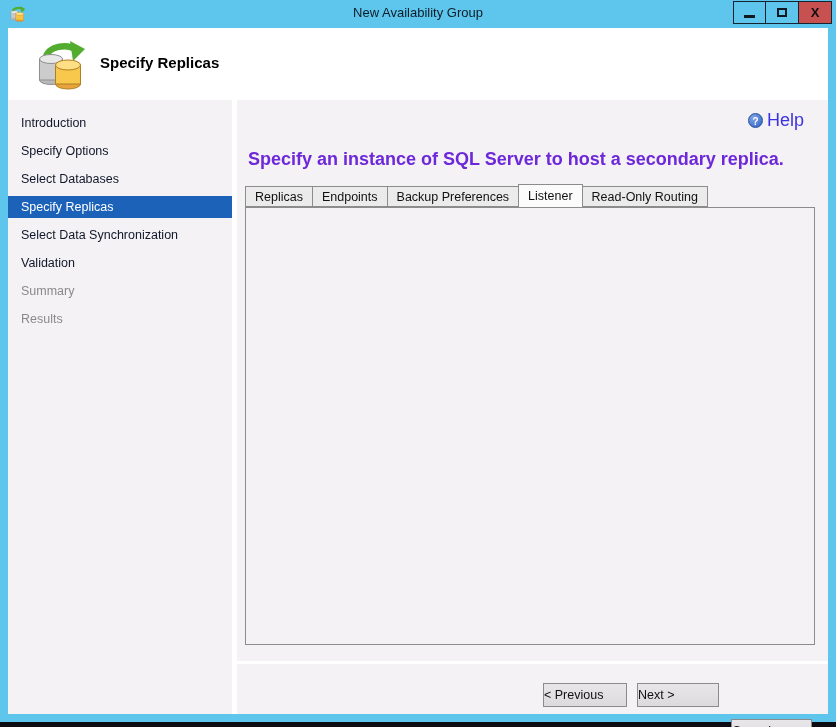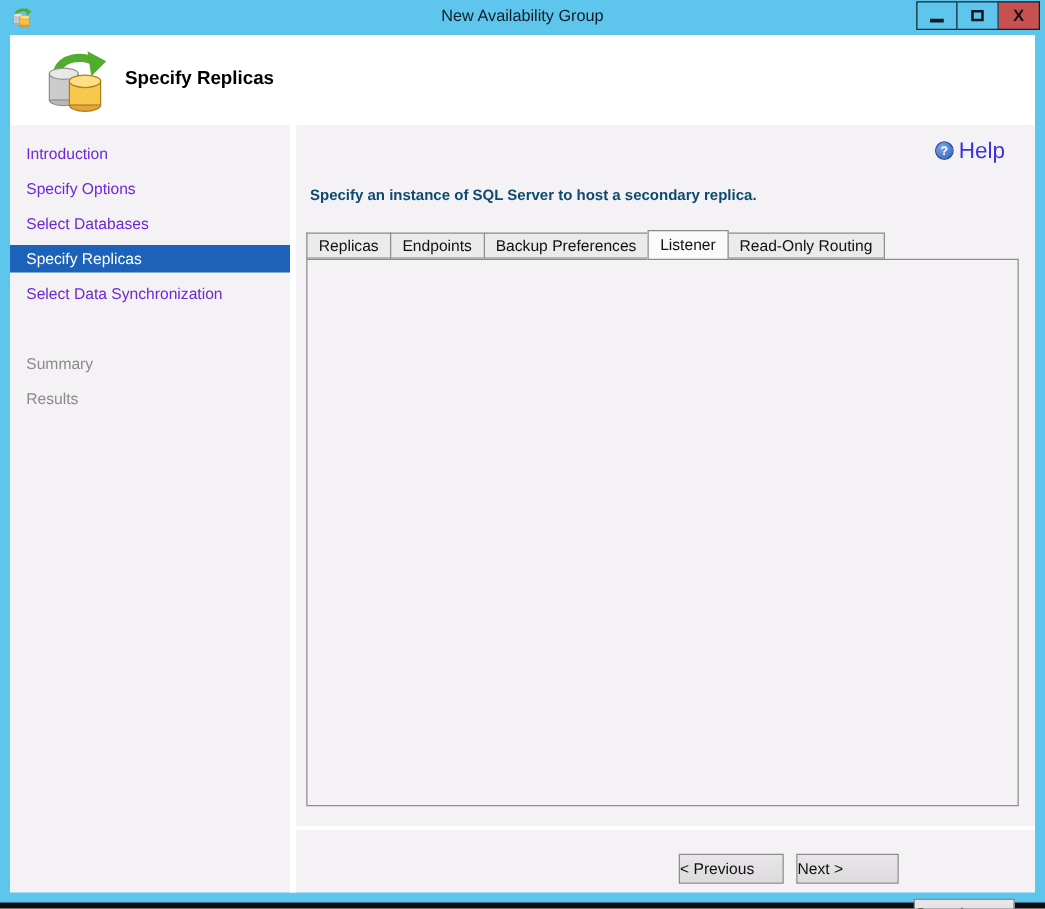--- a/index.html
+++ b/index.html
@@ -24,30 +24,30 @@
   .header-icon { position:absolute; left:26px; top:8px; width:54px; height:56px; }
   .header-title { position:absolute; left:92px; top:26px; font-size:15px; font-weight:bold; color:#000; }
 
   
   .body-bg { position:absolute; left:8px; top:100px; width:820px; height:614px; background:#f5f2f5; }
   .v-separator { position:absolute; left:232px; top:100px; width:5px; height:614px; background:#ffffff; }
 
   
   .sidebar { position:absolute; left:8px; top:100px; width:224px; height:614px; }
   .nav-item { position:absolute; left:0; width:224px; height:22px; line-height:22px; padding-left:13px; font-size:12.5px; }
-  .nav-link { color:#6d28d9; cursor:pointer; }
+  .nav-link { color:#0f172a; cursor:pointer; }
   .nav-active { background:#1c62b8; color:#ffffff; }
   .nav-disabled { color:#8a8a8a; }
 
   
   .help { position:absolute; left:748px; top:110px; display:flex; align-items:center; gap:4px; cursor:pointer; }
   .help-icon { width:15px; height:15px; border-radius:50%; background:radial-gradient(circle at 35% 30%, #7fa8e8, #2d5fc2); color:#fff; font-size:10px; font-weight:bold; text-align:center; line-height:15px; border:1px solid #2a4d9b; }
   .help-label { color:#3c32e2; font-size:18px; }
 
-  .main-heading { position:absolute; left:248px; top:149px; font-weight:bold; font-size:12px; color:#0c4a6e; }
+  .main-heading { position:absolute; left:248px; top:149px; font-weight:bold; font-size:18px; color:#6d28d9; }
 
   
   .tabstrip { position:absolute; left:245px; top:184px; height:24px; display:flex; align-items:center; }
   .tab { height:21px; padding:0 9px; line-height:20px; background:#ecebec; border:1px solid #8c8c8c; border-right:none; font-size:12.5px; color:#111; }
   .tab:last-child { border-right:1px solid #8c8c8c; }
   .tab.active { height:24px; line-height:23px; background:#fcfbfc; position:relative; z-index:3; border-right:1px solid #8c8c8c; margin-right:-1px; }
 
   .tabpanel { position:absolute; left:245px; top:207px; width:570px; height:438px; border:1px solid #8c8c8c; background:#f5f2f5; z-index:1; }
 
   .instruction { position:absolute; left:254px; top:214px; width:550px; font-size:12.5px; }
@@ -129,20 +129,21 @@
 
     <div class="body-bg"></div>
     <div class="v-separator"></div>
 
     <div class="sidebar">
       <div class="nav-item nav-link" style="top:12px">Introduction</div>
       <div class="nav-item nav-link" style="top:40px">Specify Options</div>
       <div class="nav-item nav-link" style="top:68px">Select Databases</div>
       <div class="nav-item nav-active" style="top:96px">Specify Replicas</div>
       <div class="nav-item nav-link" style="top:124px">Select Data Synchronization</div>
+      <div class="nav-item nav-link" style="top:152px">Validation</div>
       <div class="nav-item nav-disabled" style="top:180px">Summary</div>
       <div class="nav-item nav-disabled" style="top:208px">Results</div>
     </div>
 
     <div class="help">
       <span class="help-icon">?</span>
       <span class="help-label">Help</span>
     </div>
 
     <div class="main-heading">Specify an instance of SQL Server to host a secondary replica.</div>

